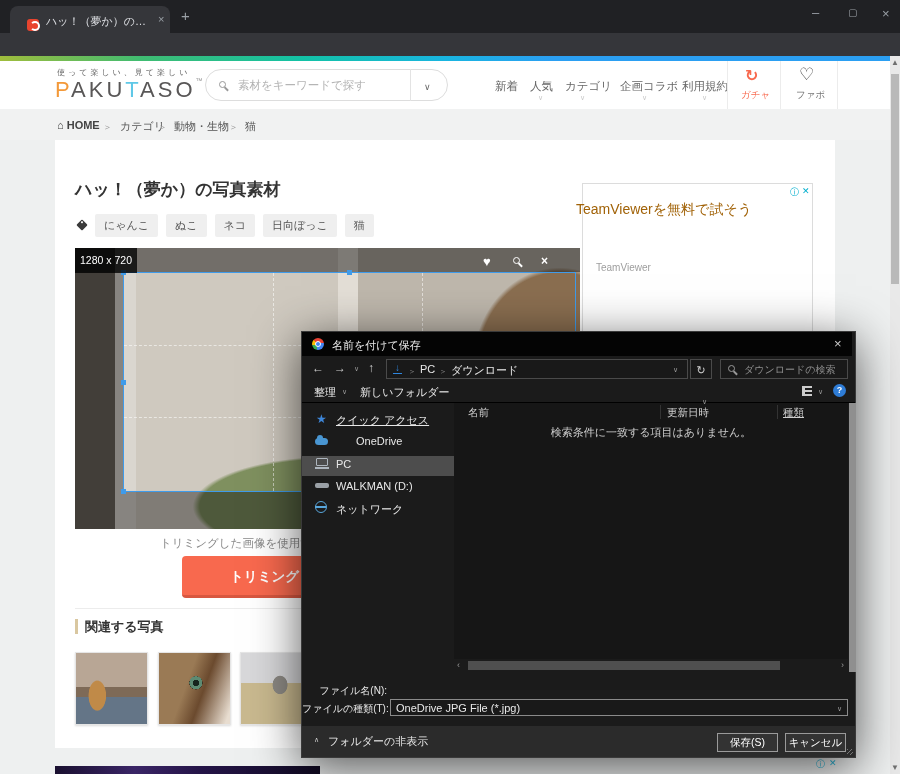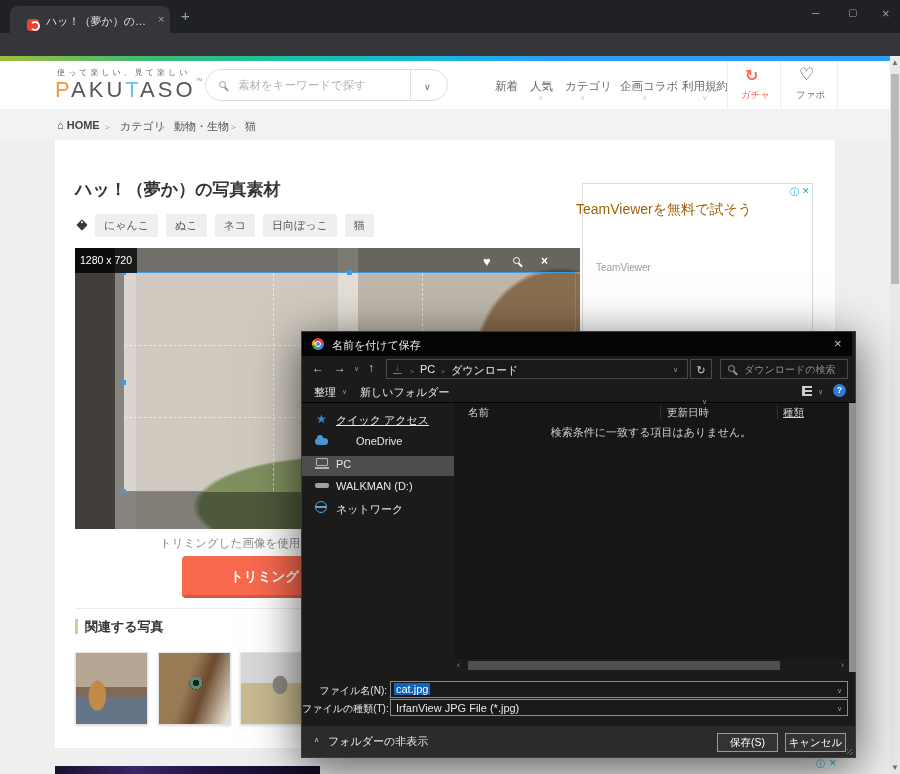--- a/index.html
+++ b/index.html
@@ -315,27 +315,23 @@
     <span class="d-abs colhd" style="left:481px;top:74px;text-decoration:underline;">種類</span>
     <div class="d-abs emptymsg">検索条件に一致する項目はありません。</div>
     <div class="d-abs vscroll"></div>
 
     <div class="d-abs hs-track"></div>
     <span class="d-abs hs-ar" style="left:155px;">‹</span>
     <div class="d-abs hs-thumb"></div>
     <span class="d-abs hs-ar" style="left:539px;">›</span>
 
     <span class="d-abs d-label nowrap" style="left:0;top:352px;">ファイル名(N):</span>
-    <div class="d-abs d-field" style="top:349px;">
-        <span class="d-abs sel" style="left:3px;top:1px;">cat.jpg</span>
-        <span class="d-abs chev" style="right:5px;top:5px;">∨</span>
-      </div>
     <span class="d-abs d-label nowrap" style="left:0;top:370px;">ファイルの種類(T):</span>
     <div class="d-abs d-field" style="top:367px;">
-        <span class="d-abs nowrap" style="left:5px;top:2px;">IrfanView JPG File (*.jpg)</span>
+        <span class="d-abs nowrap" style="left:5px;top:2px;">OneDrive JPG File (*.jpg)</span>
         <span class="d-abs chev" style="right:5px;top:5px;">∨</span>
       </div>
 
     <div class="d-abs d-bottom">
       <span class="d-abs chev" style="left:12px;top:10px;color:#ccc;">∧</span>
       <span class="d-abs d-tb-tx nowrap" style="left:26px;top:8px;">フォルダーの非表示</span>
       <div class="d-abs d-btn" style="left:415px;top:7px;">保存(S)</div>
       <div class="d-abs d-btn" style="left:483px;top:7px;">キャンセル</div>
       <div class="d-abs grip"></div>
     </div>

